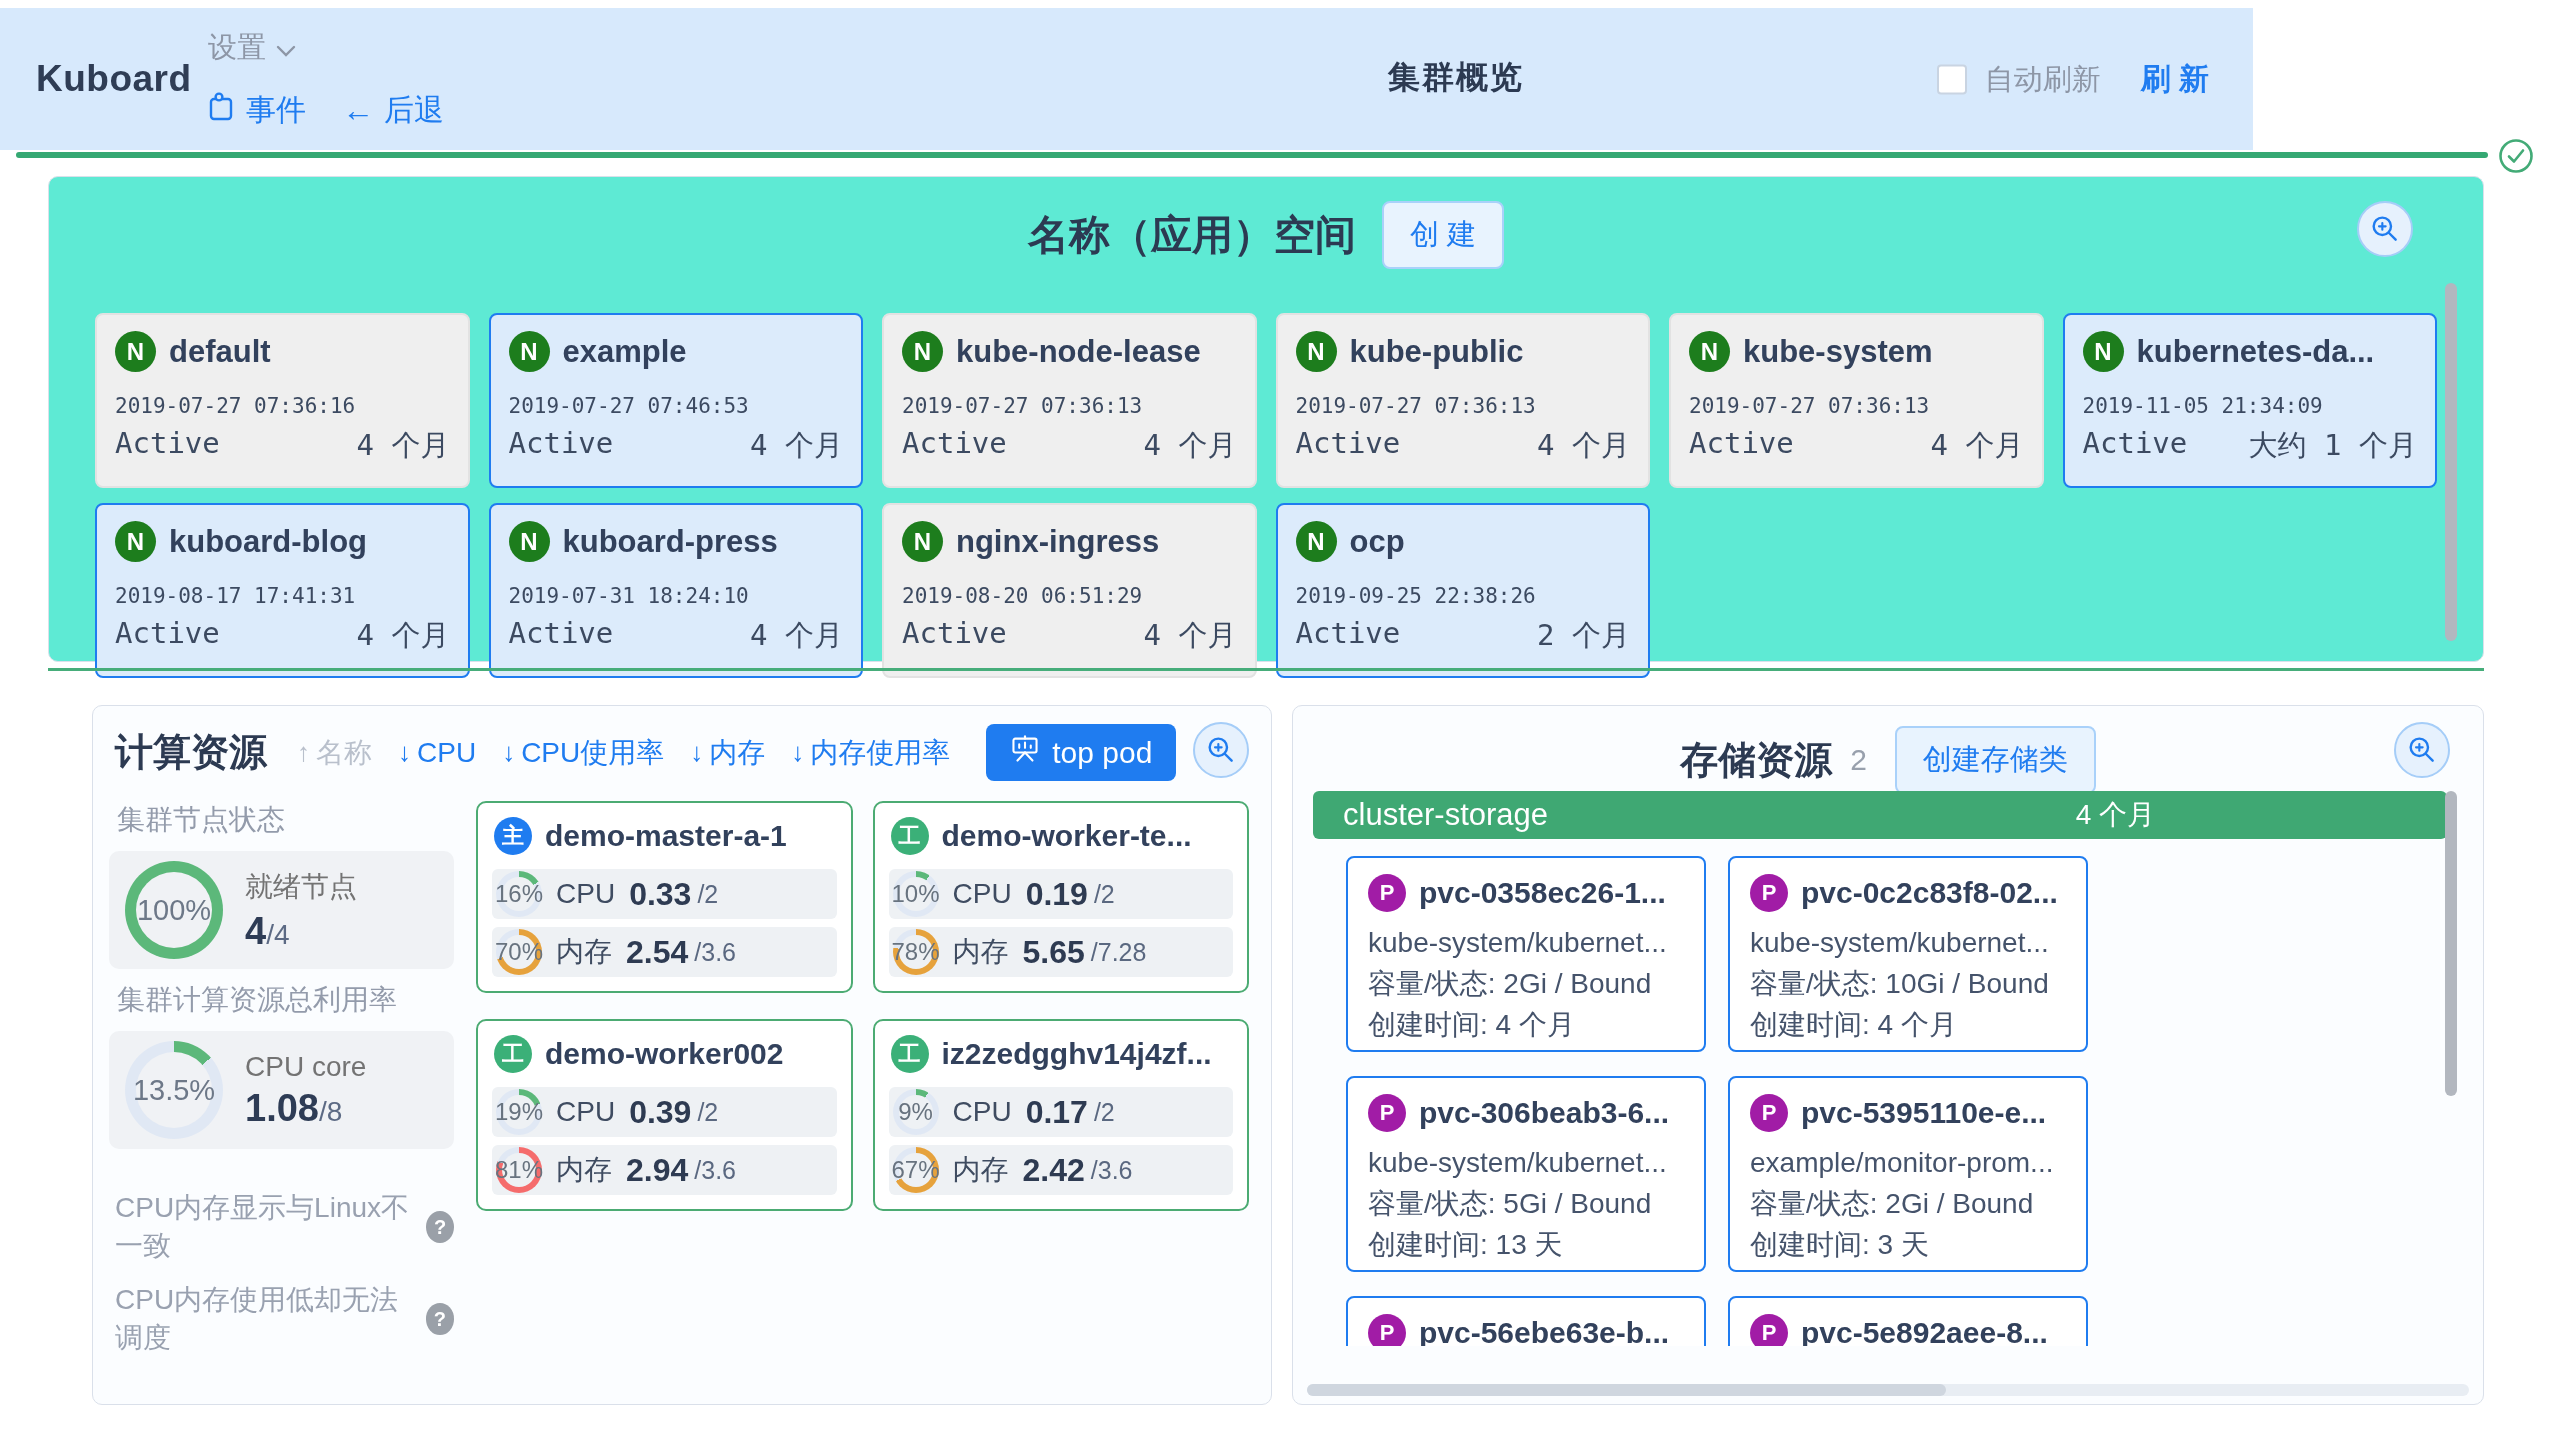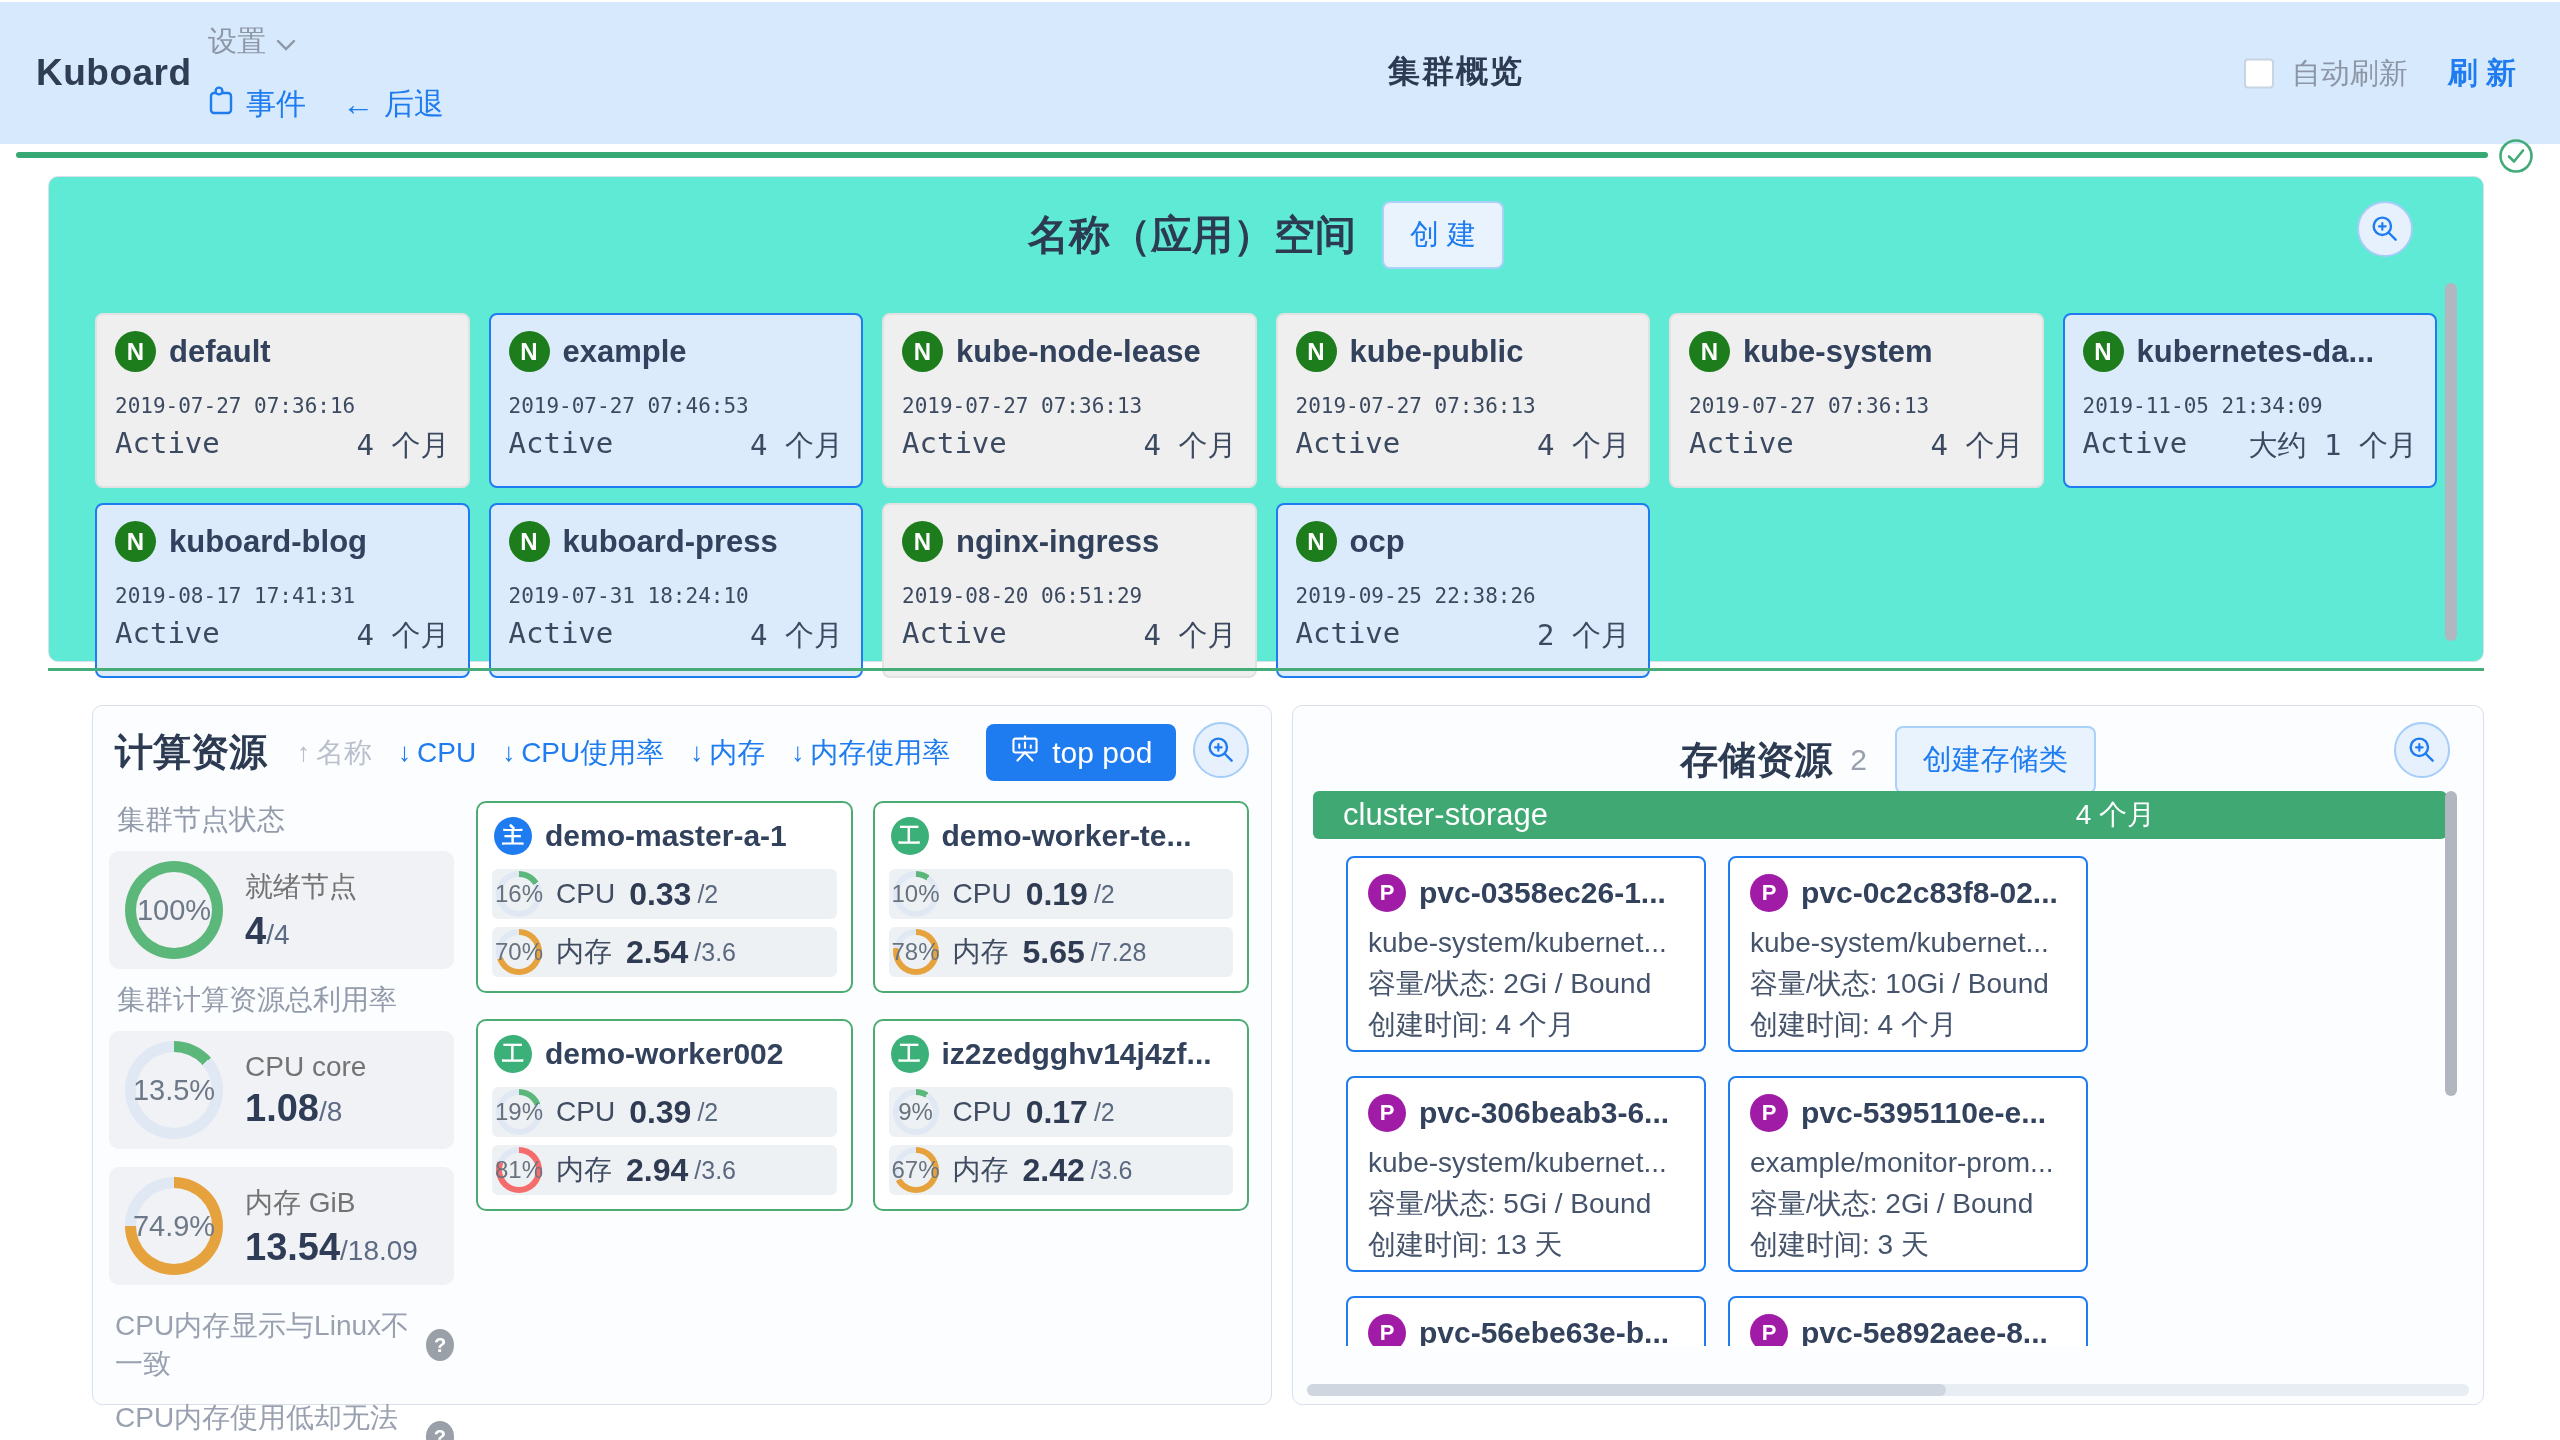--- a/index.html
+++ b/index.html
@@ -1,20 +1,20 @@
 <!DOCTYPE html>
 <html><head>
 <meta charset="utf-8">
 <style>
   html,body{margin:0;padding:0;background:#fff;}
   .page{position:relative;width:2560px;height:1440px;overflow:hidden;background:#fff;
         font-family:"Liberation Sans","DejaVu Sans",sans-serif;color:#2e3c55;}
 
   
-  .app-header{position:absolute;left:0;top:2px;width:2560px;height:142px;background:#d7e9fc;}
+  .app-header{position:absolute;left:0;top:8px;width:2253px;height:142px;background:#d7e9fc;}
   .logo{position:absolute;left:36px;top:50%;transform:translateY(-50%);
         font-size:37px;font-weight:bold;color:#2f3d55;letter-spacing:.5px;}
   .nav-col{position:absolute;left:208px;top:20px;}
   .settings-row{display:flex;align-items:center;gap:10px;font-size:29px;color:#8d96a6;cursor:pointer;}
   .links-row{display:flex;align-items:center;gap:14px;margin-top:22px;font-size:30px;color:#1f7cf0;}
   .link{display:flex;align-items:center;gap:10px;cursor:pointer;}
   .back-link{margin-left:22px;display:flex;align-items:center;gap:10px;cursor:pointer;}
   .back-glyph{font-size:32px;}
   .page-title{position:absolute;left:1456px;top:70px;transform:translate(-50%,-50%);
         font-size:32px;font-weight:bold;color:#2c3a52;letter-spacing:2px;}
@@ -367,29 +367,20 @@
           <div class="ring ring-lg ring-green" style="--p: 13.5;">
               <span>13.5%</span>
             </div>
           <div>
             <div class="stat-sub">CPU core</div>
             <div><span class="stat-value">1.08</span><span class="stat-total">/8</span></div>
           </div>
         </div>
 
         <div style="height:14px;"></div>
-        <div class="stat-card">
-          <div class="ring ring-lg ring-orange" style="--p: 74.9;">
-              <span>74.9%</span>
-            </div>
-          <div>
-            <div class="stat-sub">内存 GiB</div>
-            <div><span class="stat-value">13.54</span><span class="stat-total">/18.09</span></div>
-          </div>
-        </div>
 
         <div class="footnote">
           <span>CPU内存显示与Linux不一致</span>
           <span class="help-badge">?</span>
         </div>
         <div class="footnote" style="margin-top:16px;">
           <span>CPU内存使用低却无法调度</span>
           <span class="help-badge">?</span>
         </div>
       </div>

